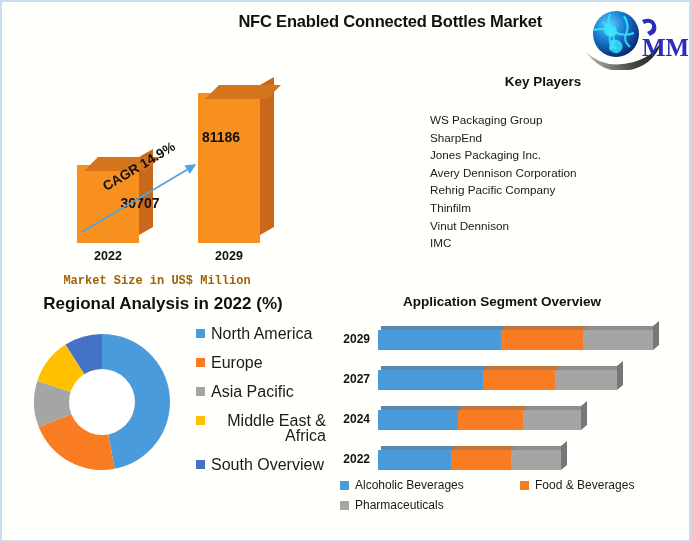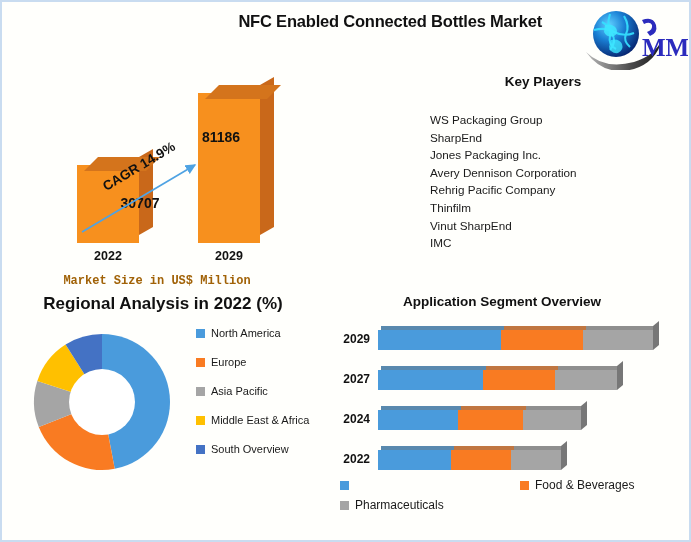--- a/index.html
+++ b/index.html
@@ -65,21 +65,21 @@
     padding-left:8px;}
 
   
   #donut-panel{position:absolute;left:8px;top:292px;width:320px;height:246px;}
   #donut-title{position:absolute;left:8px;top:0;width:290px;text-align:center;
     font-size:17px;font-weight:bold;color:#111;}
   #donut-svg{position:absolute;left:12px;top:28px;}
   #donut-legend{position:absolute;left:186px;top:32px;width:130px;}
   .lg-row{display:flex;align-items:flex-start;margin-bottom:14px;}
   .lg-swatch{width:9px;height:9px;margin-top:3px;margin-right:6px;flex:0 0 9px;}
-  .lg-label{font-size:11px;color:#1a1a1a;line-height:15px;}
+  .lg-label{font-size:16px;color:#1a1a1a;line-height:15px;text-align:right;}
 
   
   #stack-panel{position:absolute;left:330px;top:292px;width:356px;height:246px;}
   #stack-title{position:absolute;left:0;top:0;width:340px;text-align:center;
     font-size:13.5px;font-weight:bold;color:#111;}
   #stack-rows{position:absolute;left:0;top:28px;width:356px;}
   .st-row{position:relative;height:40px;}
   .st-year{position:absolute;left:2px;top:10px;width:36px;text-align:right;
     font-size:12px;font-weight:bold;color:#111;}
   .st-bar{position:absolute;left:46px;top:4px;height:24px;}
@@ -158,21 +158,21 @@
 
   <div id="key-players">
     <div id="kp-title">Key Players</div>
     <ul id="kp-list">
       <li>WS Packaging Group</li>
       <li>SharpEnd</li>
       <li>Jones Packaging Inc.</li>
       <li>Avery Dennison Corporation</li>
       <li>Rehrig Pacific Company</li>
       <li>Thinfilm</li>
-      <li>Vinut SharpEnd</li>
+      <li>Vinut Dennison</li>
       <li>IMC</li>
     </ul>
   </div>
 
   <div id="donut-panel">
     <div id="donut-title">Regional Analysis in 2022 (%)</div>
 
     <svg id="donut-svg" width="160" height="160" viewBox="0 0 160 160">
       <g id="donut-slices" transform="translate(80,80)">
           <path d="M0,0 L4.1637991171010006e-15,-68 A68,68 0 0 1 12.741929391829295,66.79553304955083 Z" fill="#4A9BDC"></path>
@@ -258,20 +258,21 @@
             <div class="st-seg" style="left: 133px; width: 50px; background: rgb(165, 165, 165);"></div>
             <div class="st-seg-top" style="left: 136px; width: 50px; background: rgb(165, 165, 165); filter: brightness(0.72);"></div>
             <div class="st-cap" style="left: 183px; background: rgb(165, 165, 165); filter: brightness(0.72);"></div>
           </div>
         </div>
       </div>
 
     <div id="stack-legend">
       <div class="sl-item" style="width:180px;">
         <span class="sl-swatch" style="background:#4A9BDC;"></span>
+        <span class="sl-label">Alcoholic Beverages</span>
       </div>
       <div class="sl-item" style="width:160px;">
         <span class="sl-swatch" style="background:#F97B22;"></span>
         <span class="sl-label">Food &amp; Beverages</span>
       </div>
       <div class="sl-item" style="width:180px;">
         <span class="sl-swatch" style="background:#A5A5A5;"></span>
         <span class="sl-label">Pharmaceuticals</span>
       </div>
     </div>

